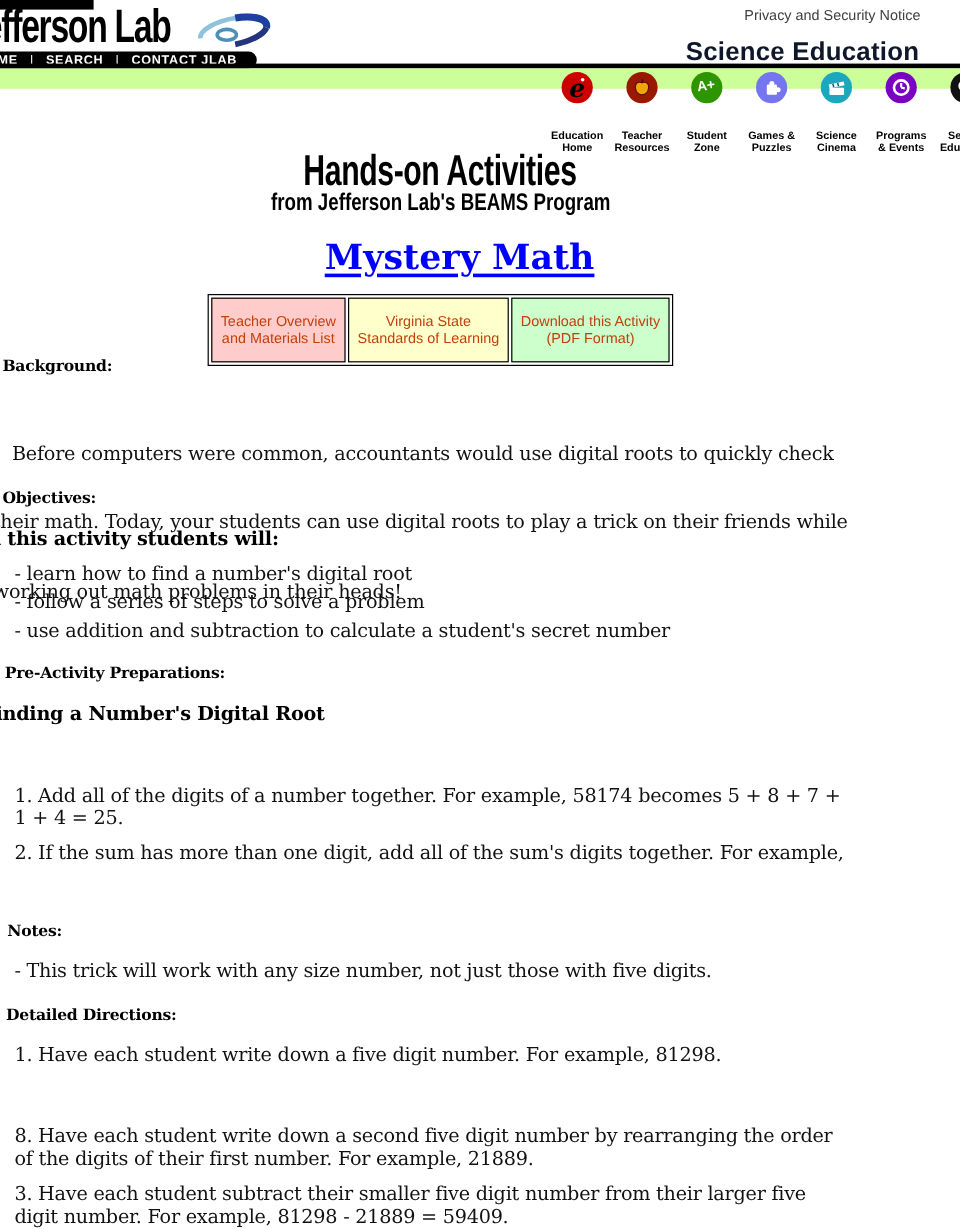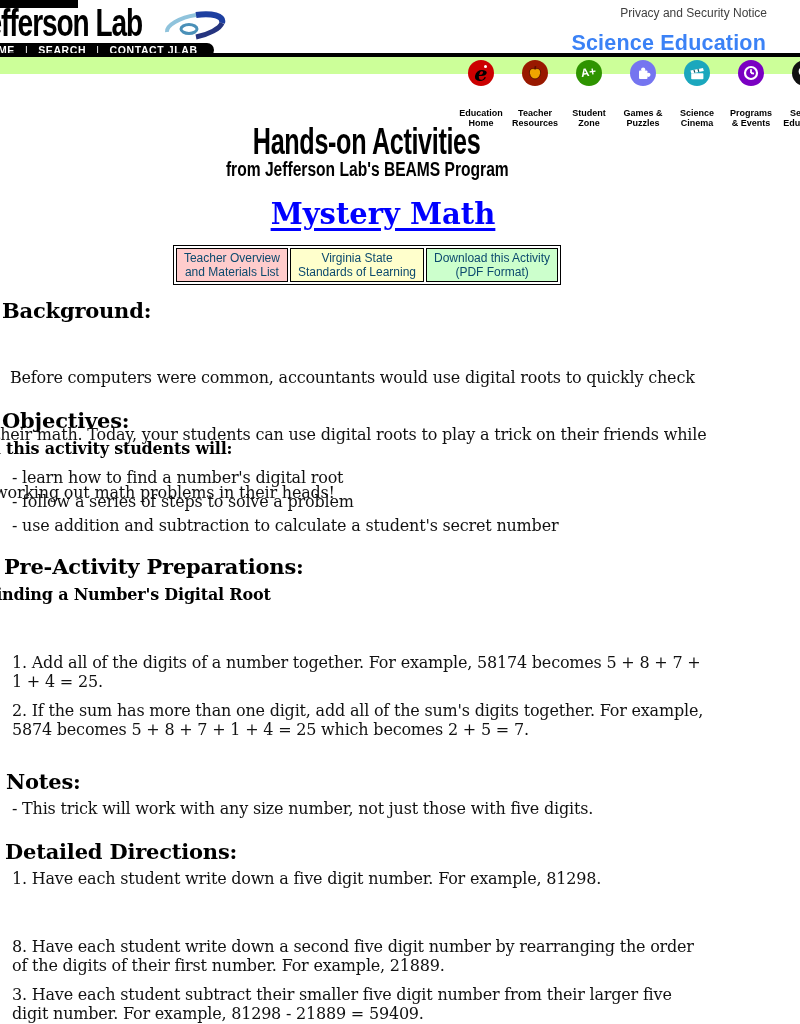--- a/index.html
+++ b/index.html
@@ -14,21 +14,21 @@
              font-size:39px;letter-spacing:-1.5px;color:#000;transform:scaleX(.72);
              transform-origin:left top;white-space:pre;}
   .swirl{left:192px;top:11px;}
   .navbar{left:0;top:43px;width:244px;height:14px;background:#000;border-radius:0 7px 7px 0;
           display:flex;align-items:center;padding-left:11px;box-sizing:border-box;gap:10px;
           font-family:"Liberation Sans",sans-serif;font-size:10.5px;font-weight:bold;
           color:#fff;letter-spacing:.6px;white-space:pre;}
   .nav-sep{color:#fff;font-weight:normal;}
   .privacy{right:33px;top:6px;font-family:"Liberation Sans",sans-serif;font-size:12px;color:#404040;}
   .site-title{right:34px;top:31px;font-family:"Liberation Sans",sans-serif;font-weight:bold;
-              font-size:21.5px;color:#3b82f6;letter-spacing:.2px;}
+              font-size:21.5px;color:#0f172a;letter-spacing:.2px;}
   .hrule{left:0;top:53px;width:830px;height:4px;background:#000;}
   .greenband{left:0;top:57px;width:830px;height:17px;}
   .iconrow{left:484px;top:59px;display:flex;}
   .icon-item{width:54px;flex:0 0 54px;text-align:center;cursor:pointer;}
   .circle{width:26px;height:26px;border-radius:50%;margin:1px auto 0;display:flex;
           align-items:center;justify-content:center;position:relative;}
   .icon-label{margin-top:2px;font-family:"Liberation Sans",sans-serif;font-size:9px;
               font-weight:bold;line-height:10px;color:#000;white-space:pre;}
   .glyph-e{font-family:"DejaVu Serif",serif;font-style:italic;font-weight:bold;
            font-size:21px;color:#000;line-height:1;}
@@ -42,26 +42,26 @@
               font-size:36px;letter-spacing:-.5px;color:#000;}
   .main-title .sq{display:inline-block;transform:scaleX(.70);transform-origin:center;white-space:pre;}
   .sub-title{top:158px;font-family:"Liberation Sans",sans-serif;font-weight:bold;
              font-size:20px;color:#000;}
   .sub-title .sq{display:inline-block;transform:scaleX(.78);transform-origin:center;white-space:pre;}
   .activity{top:197px;}
   .activity a{font-size:29px;font-weight:bold;text-decoration:underline;
               text-decoration-thickness:3px;text-underline-offset:4px;cursor:pointer;}
   .tablewrap{top:245px;}
   table.res{margin:0 auto;border:1px solid #000;border-spacing:2px;background:#fff;}
-  table.res td{border:1px solid #000;padding:2px 7px;text-align:center;
+  table.res td{border:1px solid #000;padding:12px 7px;text-align:center;
                font-family:"Liberation Sans",sans-serif;font-size:12px;line-height:14px;
-               color:#0c4a6e;cursor:pointer;white-space:pre;}
+               color:#c2410c;cursor:pointer;white-space:pre;}
 
   
-  .h{font-weight:bold;font-size:21px;letter-spacing:-.2px;white-space:pre;color:#000;}
+  .h{font-weight:bold;font-size:13px;letter-spacing:-.2px;white-space:pre;color:#000;}
   .sh{font-weight:bold;font-size:16px;letter-spacing:-.2px;white-space:pre;color:#000;}
   .t{font-size:16px;letter-spacing:-.2px;line-height:19.3px;white-space:pre;color:#111;}
   .indent{padding-left:16px;}
 </style>
 </head>
 <body>
 
 <div class="page">
 
   <div class="abs black-corner"></div>
@@ -199,21 +199,21 @@
   <div class="abs t" style="left:42px;top:468px;">- learn how to find a number's digital root</div>
   <div class="abs t" style="left:42px;top:516px;">- use addition and subtraction to calculate a student's secret number</div>
   <div class="abs t" style="left:42px;top:492px;">- follow a series of steps to solve a problem</div>
 
   <div class="abs h" style="left:34px;top:554px;text-align:center;">Pre-Activity Preparations:</div>
   <div class="abs sh" style="left:15px;top:585px;">Finding a Number's Digital Root</div>
   <div class="abs t" style="left:42px;top:614px;">
     <div>1. Add all of the digits of a number together. For example, 58174 becomes 5 + 8 + 7 +</div><div>1 + 4 = 25.</div>
   </div>
   <div class="abs t" style="left:42px;top:662px;">
-    <div>2. If the sum has more than one digit, add all of the sum's digits together. For example,</div><div>5874 becomes 5 + 8 + 7 + 1 + 4 = 25 which becomes 2 + 5 = 7.</div>
+    <div>2. If the sum has more than one digit, add all of the sum's digits together. For example,</div>
   </div>
 
   <div class="abs h" style="left:36px;top:769px;">Notes:</div>
   <div class="abs t" style="left:42px;top:799px;">- This trick will work with any size number, not just those with five digits.</div>
 
   <div class="abs h" style="left:35px;top:839px;">Detailed Directions:</div>
   <div class="abs t" style="left:42px;top:869px;">1. Have each student write down a five digit number. For example, 81298.</div>
   <div class="abs t" style="left:42px;top:898px;">
     <div>8. Have each student write down a second five digit number by rearranging the order</div><div>of the digits of their first number. For example, 21889.</div>
   </div>

